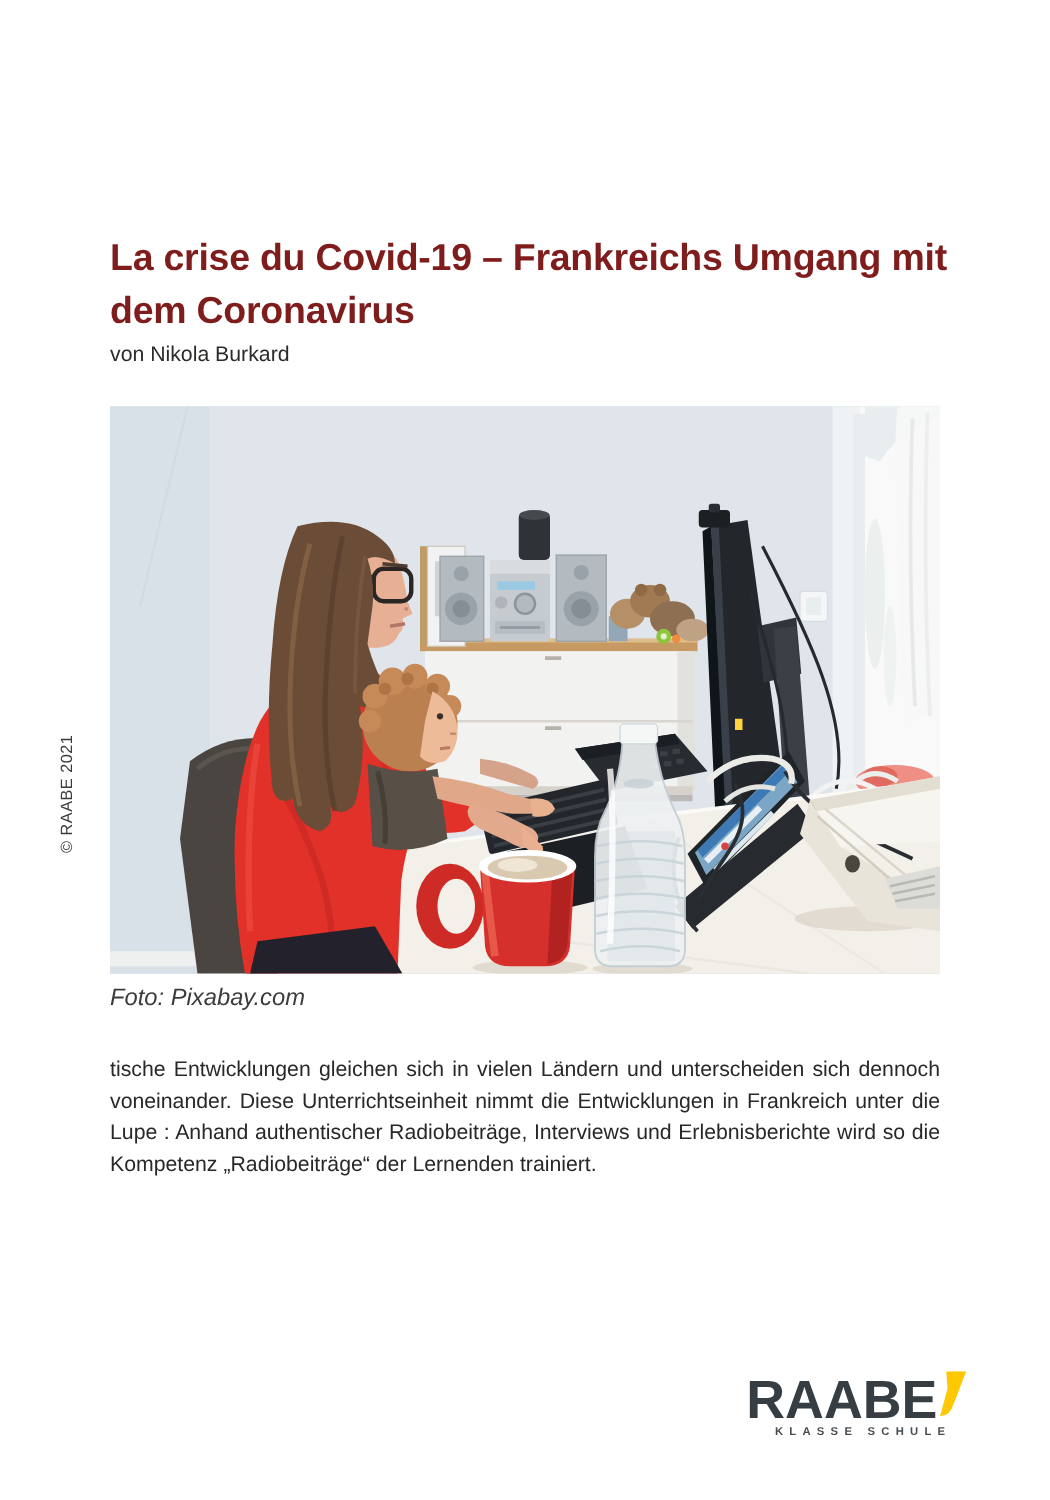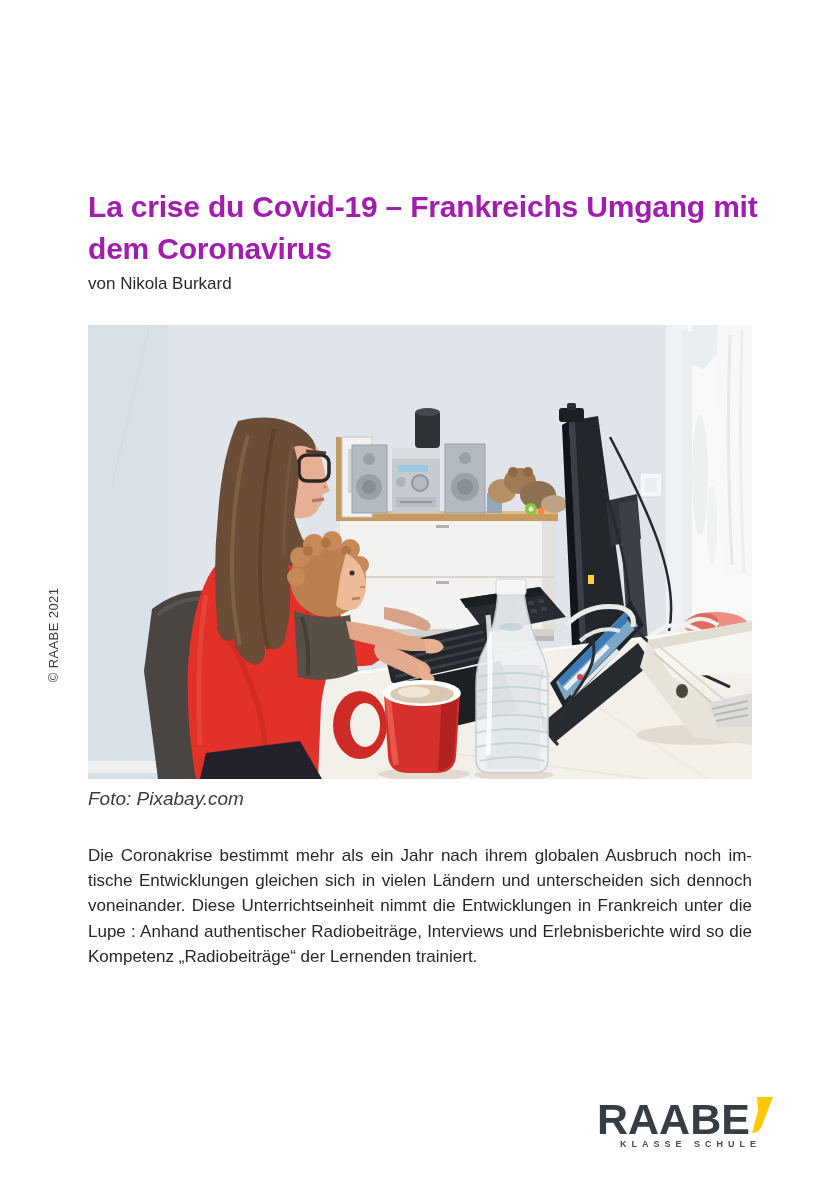--- a/index.html
+++ b/index.html
@@ -21,21 +21,21 @@
     transform-origin:center;
     white-space:nowrap;
     font-size:13px;
     color:#3b3b39;
     letter-spacing:.4px;
   }
 
   .title{
     position:absolute;left:88px;top:166px;width:690px;
     font-size:30px;font-weight:bold;line-height:42px;
-    color:#a21caf;letter-spacing:-.2px;
+    color:#7f1d1d;letter-spacing:-.2px;
   }
   .author{
     position:absolute;left:88px;top:274px;
     font-size:17px;color:#2b2b29;
   }
 
   .photo{
     position:absolute;left:88px;top:325px;width:664px;height:454px;
     overflow:hidden;background:#dfe5ea;
   }
@@ -339,21 +339,20 @@
         <ellipse cx="334" cy="368" rx="39" ry="13" fill="#ffffff"></ellipse>
         <ellipse cx="334" cy="369" rx="32" ry="9.5" fill="#d9c9b0"></ellipse>
         <ellipse cx="326" cy="367" rx="16" ry="5.5" fill="#efe6d6"></ellipse>
       </g>
     </svg>
   </div>
 
   <div class="caption">Foto: Pixabay.com</div>
 
   <div class="bodytext">
-    <div class="jline">Die Coronakrise bestimmt mehr als ein Jahr nach ihrem globalen Ausbruch noch im-</div>
     <div class="jline">tische Entwicklungen gleichen sich in vielen Ländern und unterscheiden sich dennoch</div>
     <div class="jline">voneinander. Diese Unterrichtseinheit nimmt die Entwicklungen in Frankreich unter die</div>
     <div class="jline">Lupe : Anhand authentischer Radiobeiträge, Interviews und Erlebnisberichte wird so die</div>
     <div class="jline last">Kompetenz „Radiobeiträge“ der Lernenden trainiert.</div>
   </div>
 
   <div class="logo">
     <div class="row">
       <span class="word">RAABE</span>
       <span class="comma">

